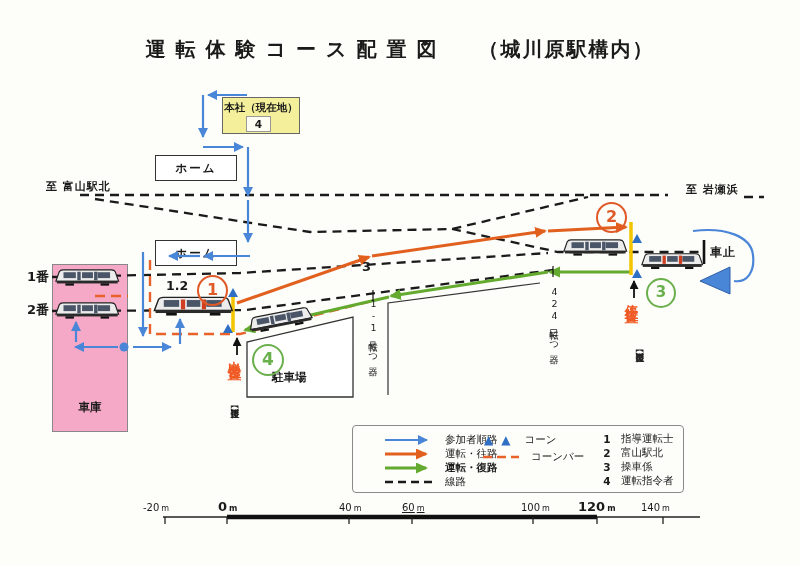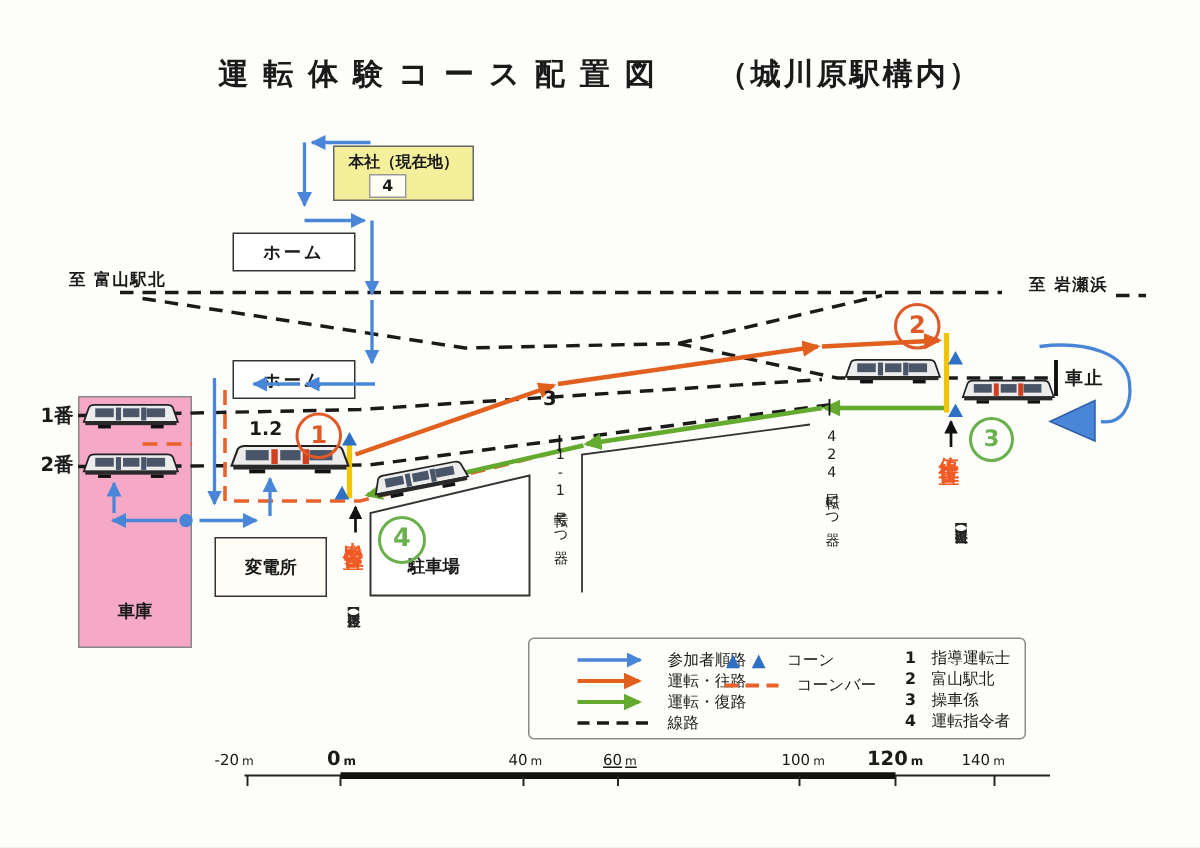--- a/index.html
+++ b/index.html
@@ -2,21 +2,21 @@
 <html><head>
 <meta charset="utf-8">
 <style>
   html,body{margin:0;padding:0;background:#e8e8e8;}
   #stage{position:relative;width:800px;height:565px;background:#fdfdfa;overflow:hidden;
          font-family:"DejaVu Sans","Liberation Sans",sans-serif;color:#1a1a1a;}
   .abs{position:absolute;}
   #diagram{position:absolute;left:0;top:0;}
   
   .bldg{position:absolute;box-sizing:border-box;}
-  .office{left:222px;top:97px;width:94px;height:37px;background:#f3ef9b;border:1.5px solid #666;
+  .office{left:222px;top:97px;width:78px;height:37px;background:#f3ef9b;border:1.5px solid #666;
           text-align:center;font-size:10.5px;font-weight:bold;padding-top:3px;}
   .office-inner{left:246px;top:116px;width:25px;height:16px;background:#fffef4;border:1px solid #999;
           text-align:center;font-size:10.5px;font-weight:bold;line-height:15px;}
   .platform{width:82px;height:26px;background:#fff;border:1.6px solid #333;text-align:center;
           font-size:11.5px;font-weight:bold;line-height:24px;letter-spacing:2px;}
   .depot{left:52px;top:264px;width:76px;height:168px;background:#f5a9c6;border:1px solid #888;}
   .depot span{position:absolute;bottom:16px;left:0;right:0;text-align:center;font-size:11.5px;font-weight:bold;}
   .substation{left:143px;top:358px;width:75px;height:40px;background:#fffdf6;border:1.2px solid #333;
           display:flex;align-items:center;justify-content:center;font-size:11.5px;font-weight:bold;}
   
@@ -57,23 +57,20 @@
   <div class="bldg office-inner">4</div>
   <div class="bldg platform" style="left:155px;top:155px;">
     <span>ホーム</span>
   </div>
   <div class="bldg platform" style="left:155px;top:240px;">
     <span>ホーム</span>
   </div>
   <div class="bldg depot">
     <span>車庫</span>
   </div>
-  <div class="bldg substation">
-    <span>変電所</span>
-  </div>
 
   <svg id="diagram" width="800" height="565" viewBox="0 0 800 565">
     <defs>
       <marker id="m-blue" markerUnits="userSpaceOnUse" markerWidth="11" markerHeight="10" refX="9" refY="5" orient="auto">
         <path d="M0,0 L10,5 L0,10 Z" fill="#4a86d8"></path>
       </marker>
       <marker id="m-orange" markerUnits="userSpaceOnUse" markerWidth="13" markerHeight="12" refX="10" refY="5.5" orient="auto">
         <path d="M0,0 L12,5.5 L0,11 Z" fill="#e2601e"></path>
       </marker>
       <marker id="m-green" markerUnits="userSpaceOnUse" markerWidth="13" markerHeight="12" refX="10" refY="5.5" orient="auto">
@@ -226,21 +223,21 @@
         <path d="M2,6 L44,6" stroke="#4a86d8" stroke-width="2.2" marker-end="url(#m-blue)"></path>
         </svg>
       <span class="lg-label">参加者順路</span>
     </div>
     <div class="lg-row" style="left:30px;top:21px;">
       <svg width="54" height="12">
         <path d="M2,6 L43,6" stroke="#e2601e" stroke-width="2.8" marker-end="url(#m-orange)"></path>
         </svg>
       <span class="lg-label">運転・往路</span>
     </div>
-    <div class="lg-row" style="left:30px;top:35px;">
+    <div class="lg-row" style="left:30px;top:35px;font-weight:bold;">
       <svg width="54" height="12">
         <path d="M2,6 L43,6" stroke="#63aa2e" stroke-width="2.8" marker-end="url(#m-green)"></path>
         </svg>
       <span class="lg-label">運転・復路</span>
     </div>
     <div class="lg-row" style="left:30px;top:49px;">
       <svg width="54" height="12">
         <path d="M2,6 L50,6" stroke="#1a1a1a" stroke-width="2.4" stroke-dasharray="8 5"></path>
         </svg>
       <span class="lg-label">線路</span>

